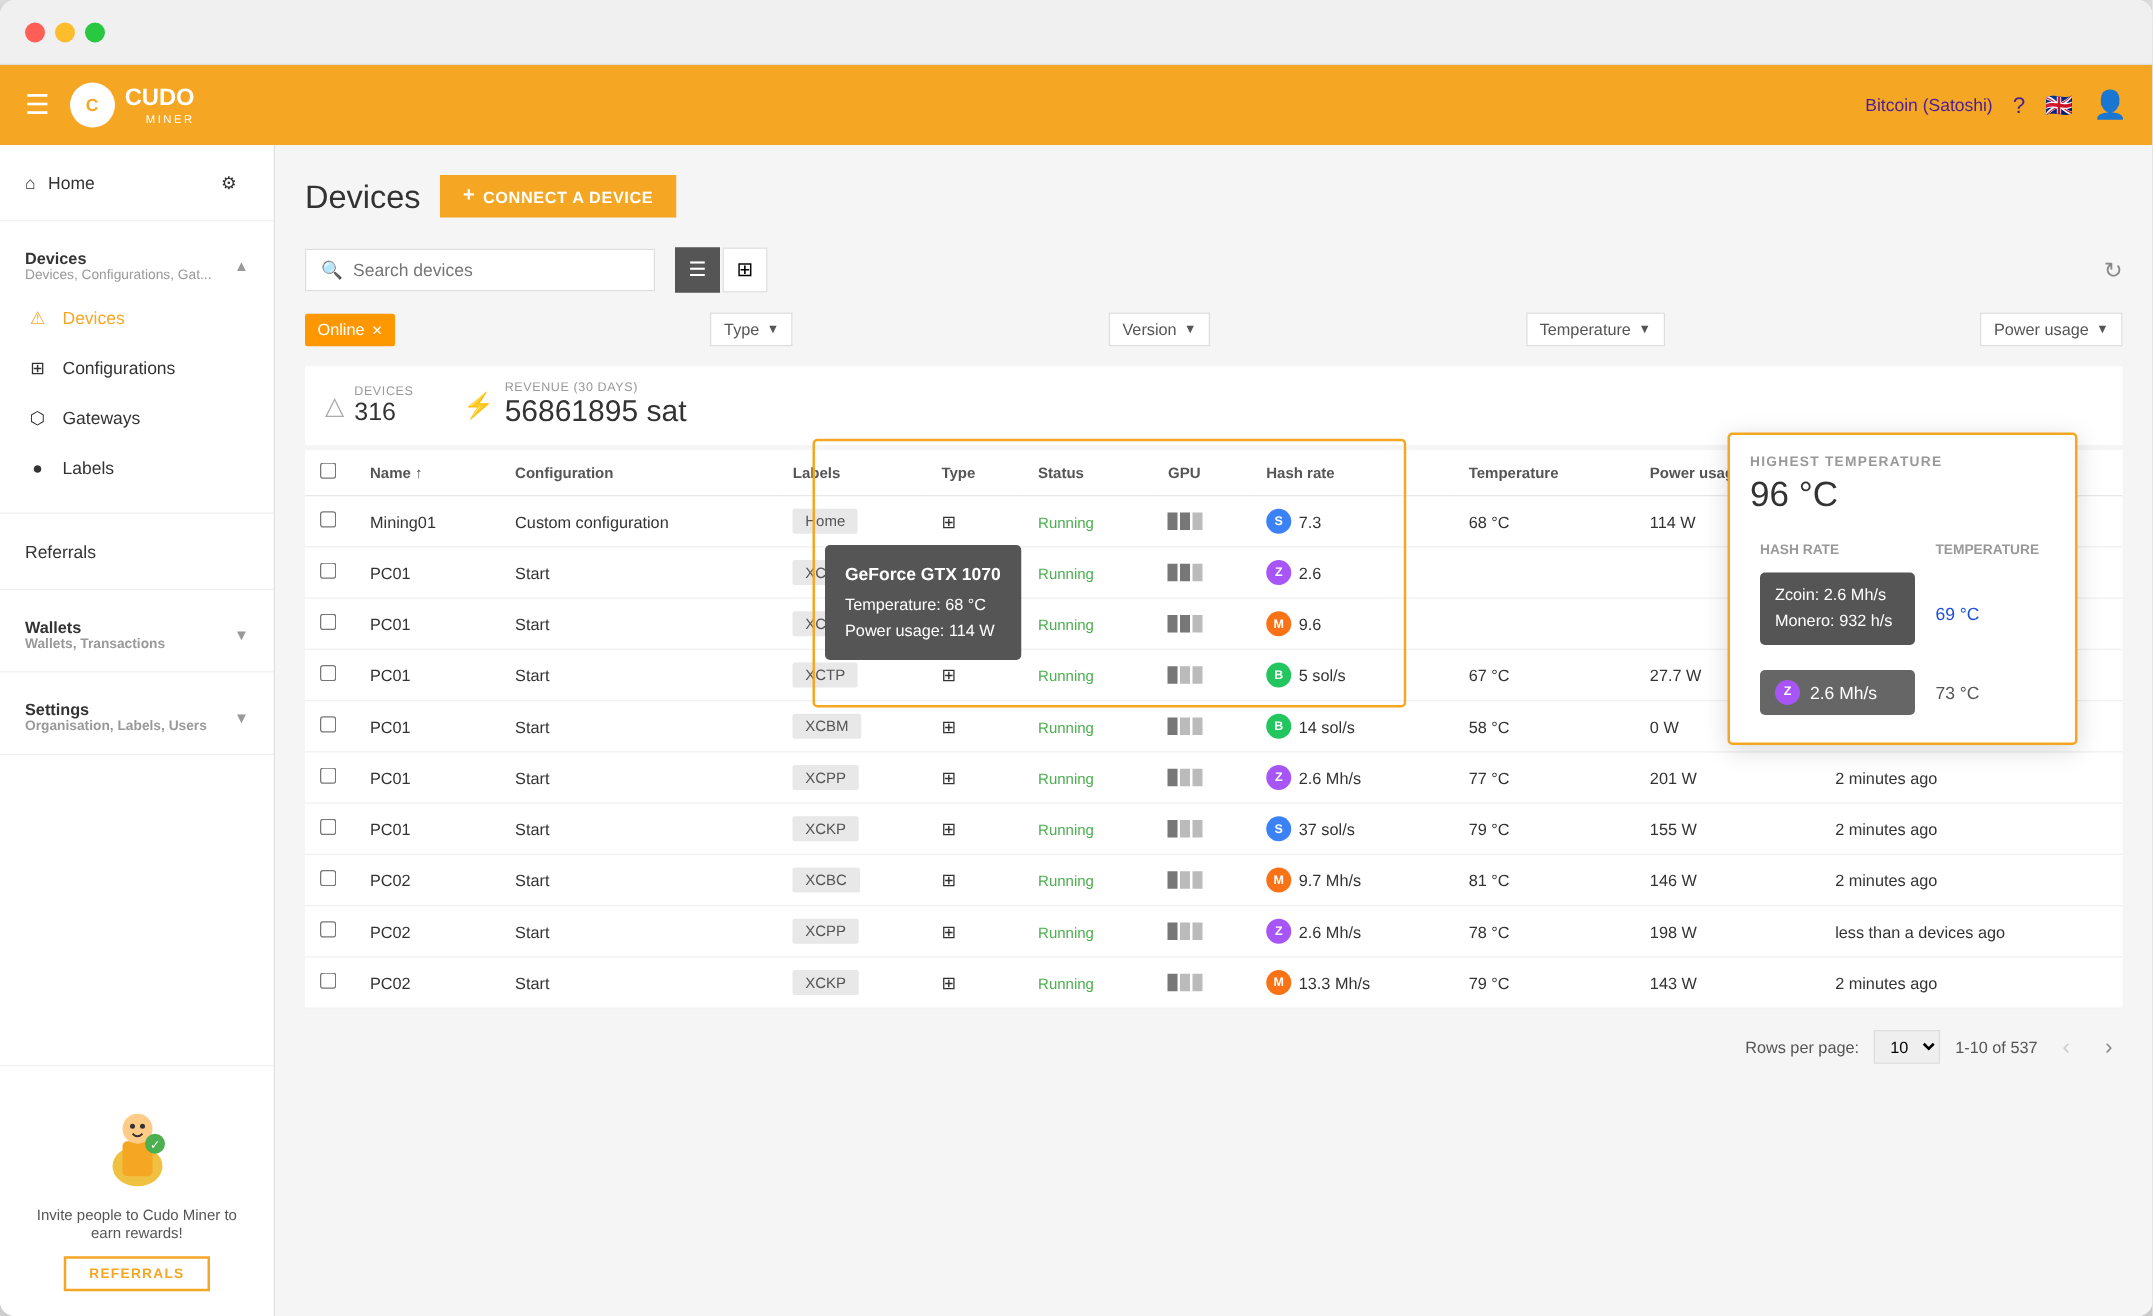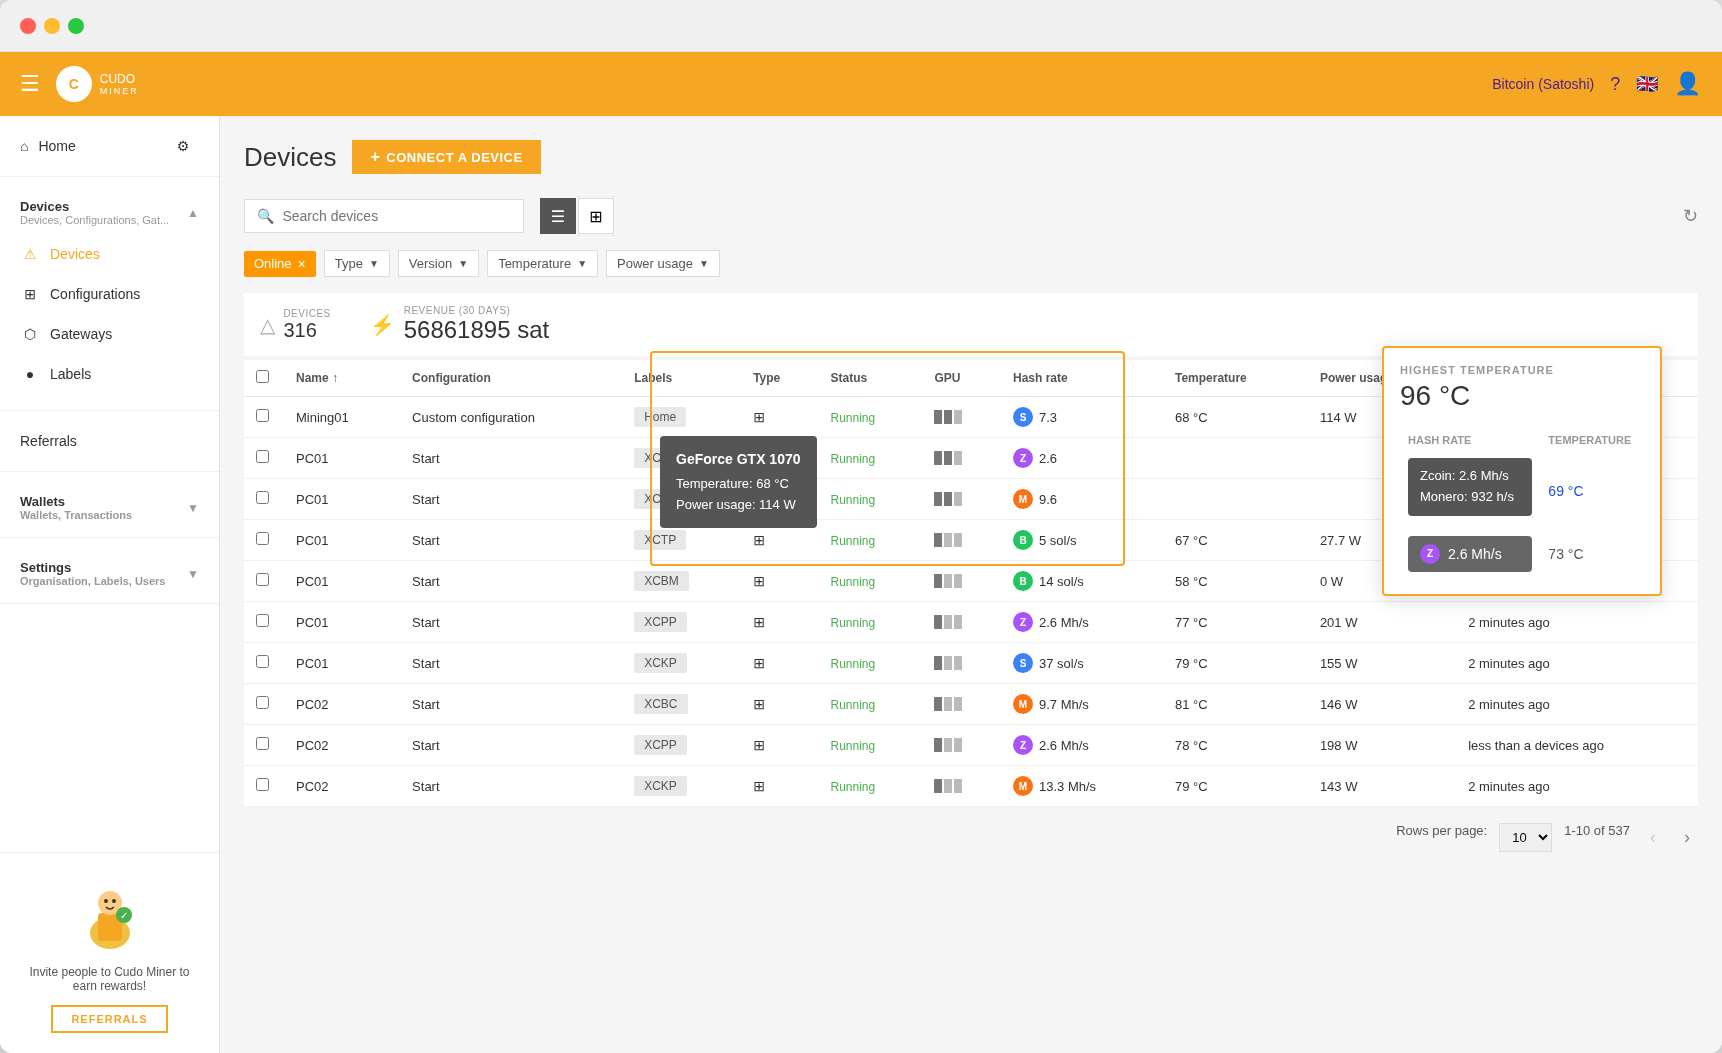--- a/index.html
+++ b/index.html
@@ -57,40 +57,40 @@
     
     .toolbar { display: flex; align-items: center; gap: 12px; margin-bottom: 16px; }
     .search-box { display: flex; align-items: center; border: 1px solid #ddd; background: white; padding: 8px 12px; width: 280px; gap: 8px; }
     .search-box input { border: none; outline: none; font-size: 14px; color: #555; width: 100%; background: transparent; }
     .view-btns { display: flex; gap: 2px; margin-left: 4px; }
     .view-btn { width: 36px; height: 36px; border: 1px solid #ddd; background: white; display: flex; align-items: center; justify-content: center; cursor: pointer; font-size: 16px; }
     .view-btn.active { background: #555; color: white; border-color: #555; }
     .refresh-btn { margin-left: auto; background: none; border: none; font-size: 18px; color: #888; cursor: pointer; }
 
     
-    .filters { display: flex; align-items: center; gap: 8px; margin-bottom: 16px; flex-wrap: wrap; }
+    .filters { display: flex; align-items: center; gap: 8px; margin-bottom: 16px; flex-wrap: wrap; justify-content: space-between; }
     .filter-chip { background: #ff9800; color: white; padding: 5px 10px; font-size: 13px; display: flex; align-items: center; gap: 6px; border-radius: 2px; }
     .filter-chip .x { cursor: pointer; font-size: 14px; }
     .filter-dropdown { border: 1px solid #ddd; background: white; padding: 5px 10px; font-size: 13px; color: #555; display: flex; align-items: center; gap: 6px; cursor: pointer; }
     .filter-dropdown .arr { font-size: 10px; }
     .stat { display: flex; align-items: center; gap: 8px; }
 
     
     .device-table { width: 100%; border-collapse: collapse; background: white; font-size: 13px; }
     .device-table th { padding: 10px 12px; text-align: left; font-size: 12px; font-weight: 600; color: #555; border-bottom: 1px solid #e8e8e8; background: white; }
     .device-table td { padding: 10px 12px; border-bottom: 1px solid #f0f0f0; color: #333; }
     .status-running { color: #4caf50; font-weight: 500; font-size: 12px; }
     .label-chip { background: #e8e8e8; color: #555; padding: 3px 10px; font-size: 12px; border-radius: 2px; display: inline-block; }
     .label-chip.home { background: #e8e8e8; }
     .gpu-bar { display: flex; gap: 2px; }
     .gpu-seg { width: 8px; height: 14px; background: #bbb; }
     .gpu-seg.dark { background: #777; }
 
     
-    .pagination { display: flex; justify-content: flex-end; padding: 16px 0; gap: 12px; font-size: 13px; color: #555; }
+    .pagination { display: flex; align-items: center; justify-content: flex-end; padding: 16px 0; gap: 12px; font-size: 13px; color: #555; }
     .pagination select { border: 1px solid #ddd; padding: 4px 8px; font-size: 13px; }
     .pag-btn { background: none; border: none; font-size: 18px; color: #888; cursor: pointer; padding: 4px 8px; }
     .pag-btn:disabled { color: #ccc; }
 
     
     .tooltip-popup { position: absolute; background: #555; color: white; padding: 12px 16px; border-radius: 4px; font-size: 13px; line-height: 1.6; z-index: 100; }
     .tooltip-popup .title { font-weight: 700; font-size: 14px; margin-bottom: 4px; text-align: center; }
 
     
     .highlight-box { position: absolute; border: 2px solid #f5a623; border-radius: 4px; pointer-events: none; z-index: 50; }
@@ -120,22 +120,22 @@
   <div class="app">
 
     <div class="topnav">
       <div class="topnav-left">
         <span class="hamburger">☰</span>
         <div class="logo">
           <div class="logo-icon">
             <span style="font-size:14px;font-weight:900;color:#f5a623;">C</span>
           </div>
           <div>
-            <div style="color:white;font-weight:400;font-size:12px;">CUDO</div>
-            <div style="color:white;font-size:9px;letter-spacing:2px;">MINER</div>
+            <div style="color:white;font-weight:700;font-size:19px;">CUDO</div>
+            <div style="color:white;font-size:9px;letter-spacing:2px;text-align:right;">MINER</div>
           </div>
         </div>
       </div>
       <div class="topnav-right">
         <span class="currency">Bitcoin (Satoshi)</span>
         <span style="font-size:18px;cursor:pointer;">?</span>
         <span style="font-size:18px;cursor:pointer;">🇬🇧</span>
         <span style="font-size:22px;cursor:pointer;">👤</span>
       </div>
     </div>

